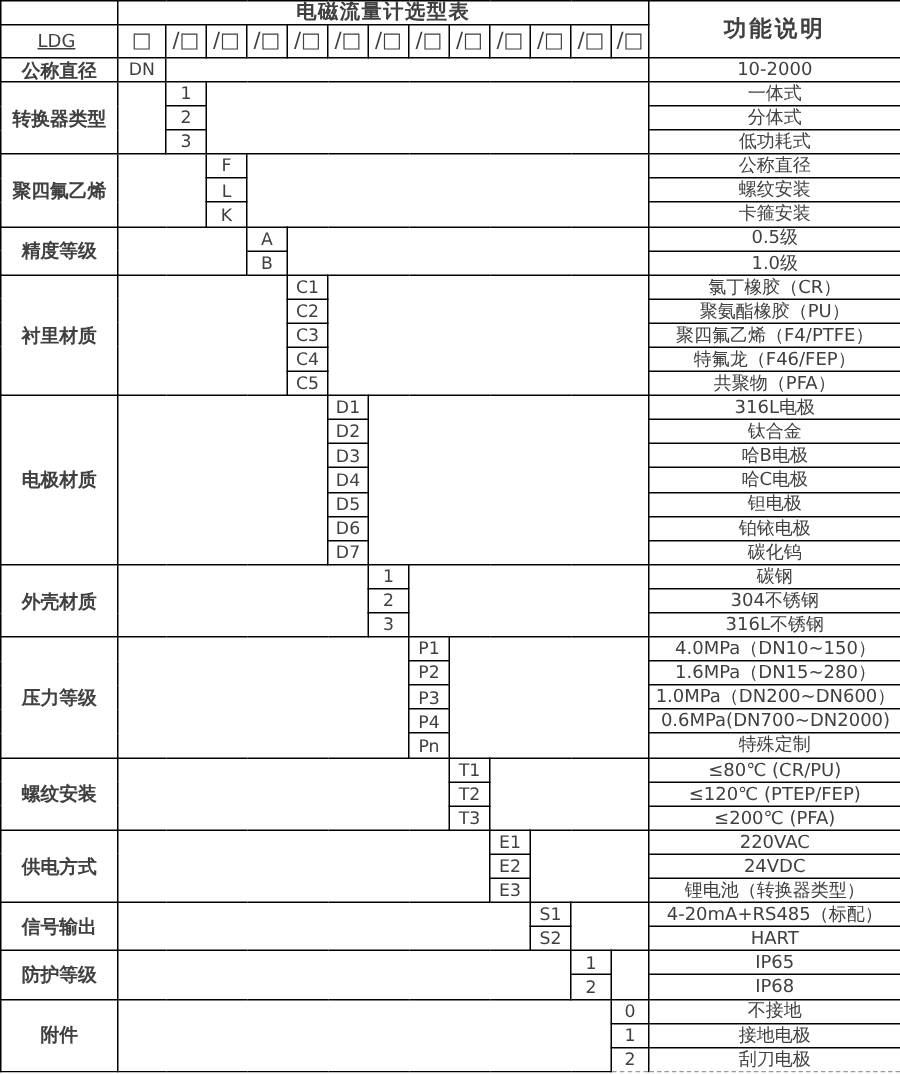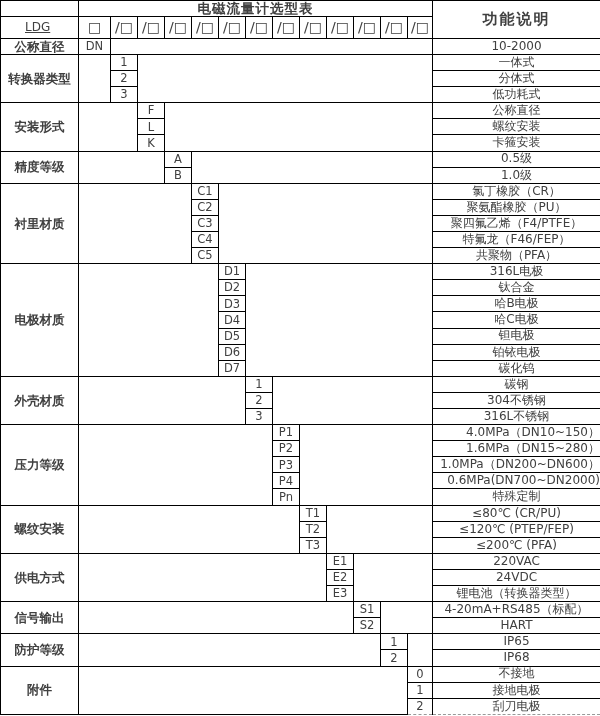--- a/index.html
+++ b/index.html
@@ -23,21 +23,21 @@
     white-space: nowrap;
   }
   td.corner { height: 13px; }
   td.title  { height: 13px; font-size: 13.5px; font-weight: bold; letter-spacing: 1px; }
   td.rhead  { font-size: 15px; font-weight: bold; letter-spacing: 2px; }
   td.model  { height: 21px; text-align: left; padding-left: 24px; font-size: 12px; text-decoration: underline; }
   td.box    { height: 21px; font-size: 14px; line-height: 1; }
   td.lab    { font-size: 12.5px; font-weight: bold; }
   td.code   { font-size: 11.5px; margin-top: 24px; }
   td.desc   { font-size: 12px; margin-left: 21px; }
-  td.desc.left { text-align: right; padding-left: 1px; }
+  td.desc.left { text-align: center; padding-left: 1px; }
   td.fill   { background: #fff; }
   tr:last-child td { border-bottom: 1px dashed #999; }
 </style>
 </head>
 <body>
 
 <table>
   <colgroup>
     <col style="width:78px">
     <col style="width:32px">
@@ -92,21 +92,21 @@
       </tr>
       <tr>
         <td class="code">2</td>
         <td class="desc">分体式</td>
       </tr>
       <tr>
         <td class="code">3</td>
         <td class="desc">低功耗式</td>
       </tr>
       <tr>
-        <td class="lab" rowspan="3">安装形式</td>
+        <td class="lab" rowspan="3">聚四氟乙烯</td>
         <td class="fill" colspan="2" rowspan="3"></td>
         <td class="code">F</td>
         <td class="fill" colspan="10" rowspan="3"></td>
         <td class="desc">公称直径</td>
       </tr>
       <tr>
         <td class="code">L</td>
         <td class="desc">螺纹安装</td>
       </tr>
       <tr>

